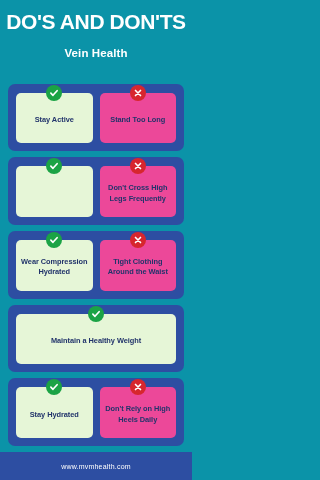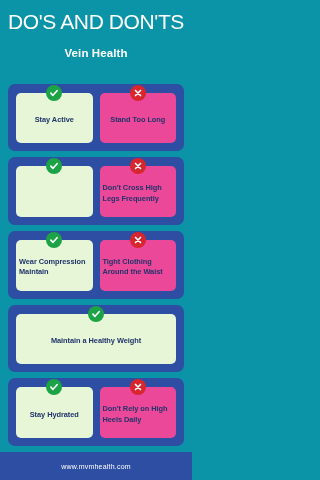--- a/index.html
+++ b/index.html
@@ -26,21 +26,21 @@
 
   
   .header {
     padding: 11px 6px 6px 6px;
     text-align: center;
     flex: 0 0 auto;
   }
   .main-title {
     color: #ffffff;
     font-size: 21px;
-    font-weight: normal;
+    font-weight: bold;
     letter-spacing: -0.4px;
     line-height: 1;
     margin: 0 0 7px 0;
     white-space: nowrap;
   }
   .subtitle {
     color: #ffffff;
     font-size: 11.5px;
     font-weight: bold;
     line-height: 1;
@@ -68,20 +68,21 @@
     min-height: 0;
     position: relative;
   }
   .card {
     flex: 1 1 0;
     border-radius: 5px;
     position: relative;
     display: flex;
     align-items: center;
     justify-content: center;
+    text-align: center;
     box-sizing: border-box;
     padding: 8px 3px 4px 3px;
     min-width: 0;
   }
   .card.do {
     background: #e6f6d7;
   }
   .card.dont {
     background: #ec4899;
   }
@@ -180,21 +181,21 @@
       </div>
     </div>
 
     <div class="row-panel">
       <div class="card do">
         <span class="badge check">
           <svg width="10" height="10" viewBox="0 0 24 24" aria-hidden="true">
               <path d="M4.5 12.5l5 5 10-11" fill="none" stroke="#ffffff" stroke-width="4" stroke-linecap="round" stroke-linejoin="round"></path>
             </svg>
         </span>
-        <span class="card-text">Wear Compression Maintain</span>
+        <span class="card-text">Wear Compression Hydrated</span>
       </div>
       <div class="card dont">
         <span class="badge cross">
           <svg width="10" height="10" viewBox="0 0 24 24" aria-hidden="true">
               <path d="M6 6l12 12M18 6L6 18" fill="none" stroke="#ffffff" stroke-width="4" stroke-linecap="round"></path>
             </svg>
         </span>
         <span class="card-text">Tight Clothing Around the Waist</span>
       </div>
     </div>

